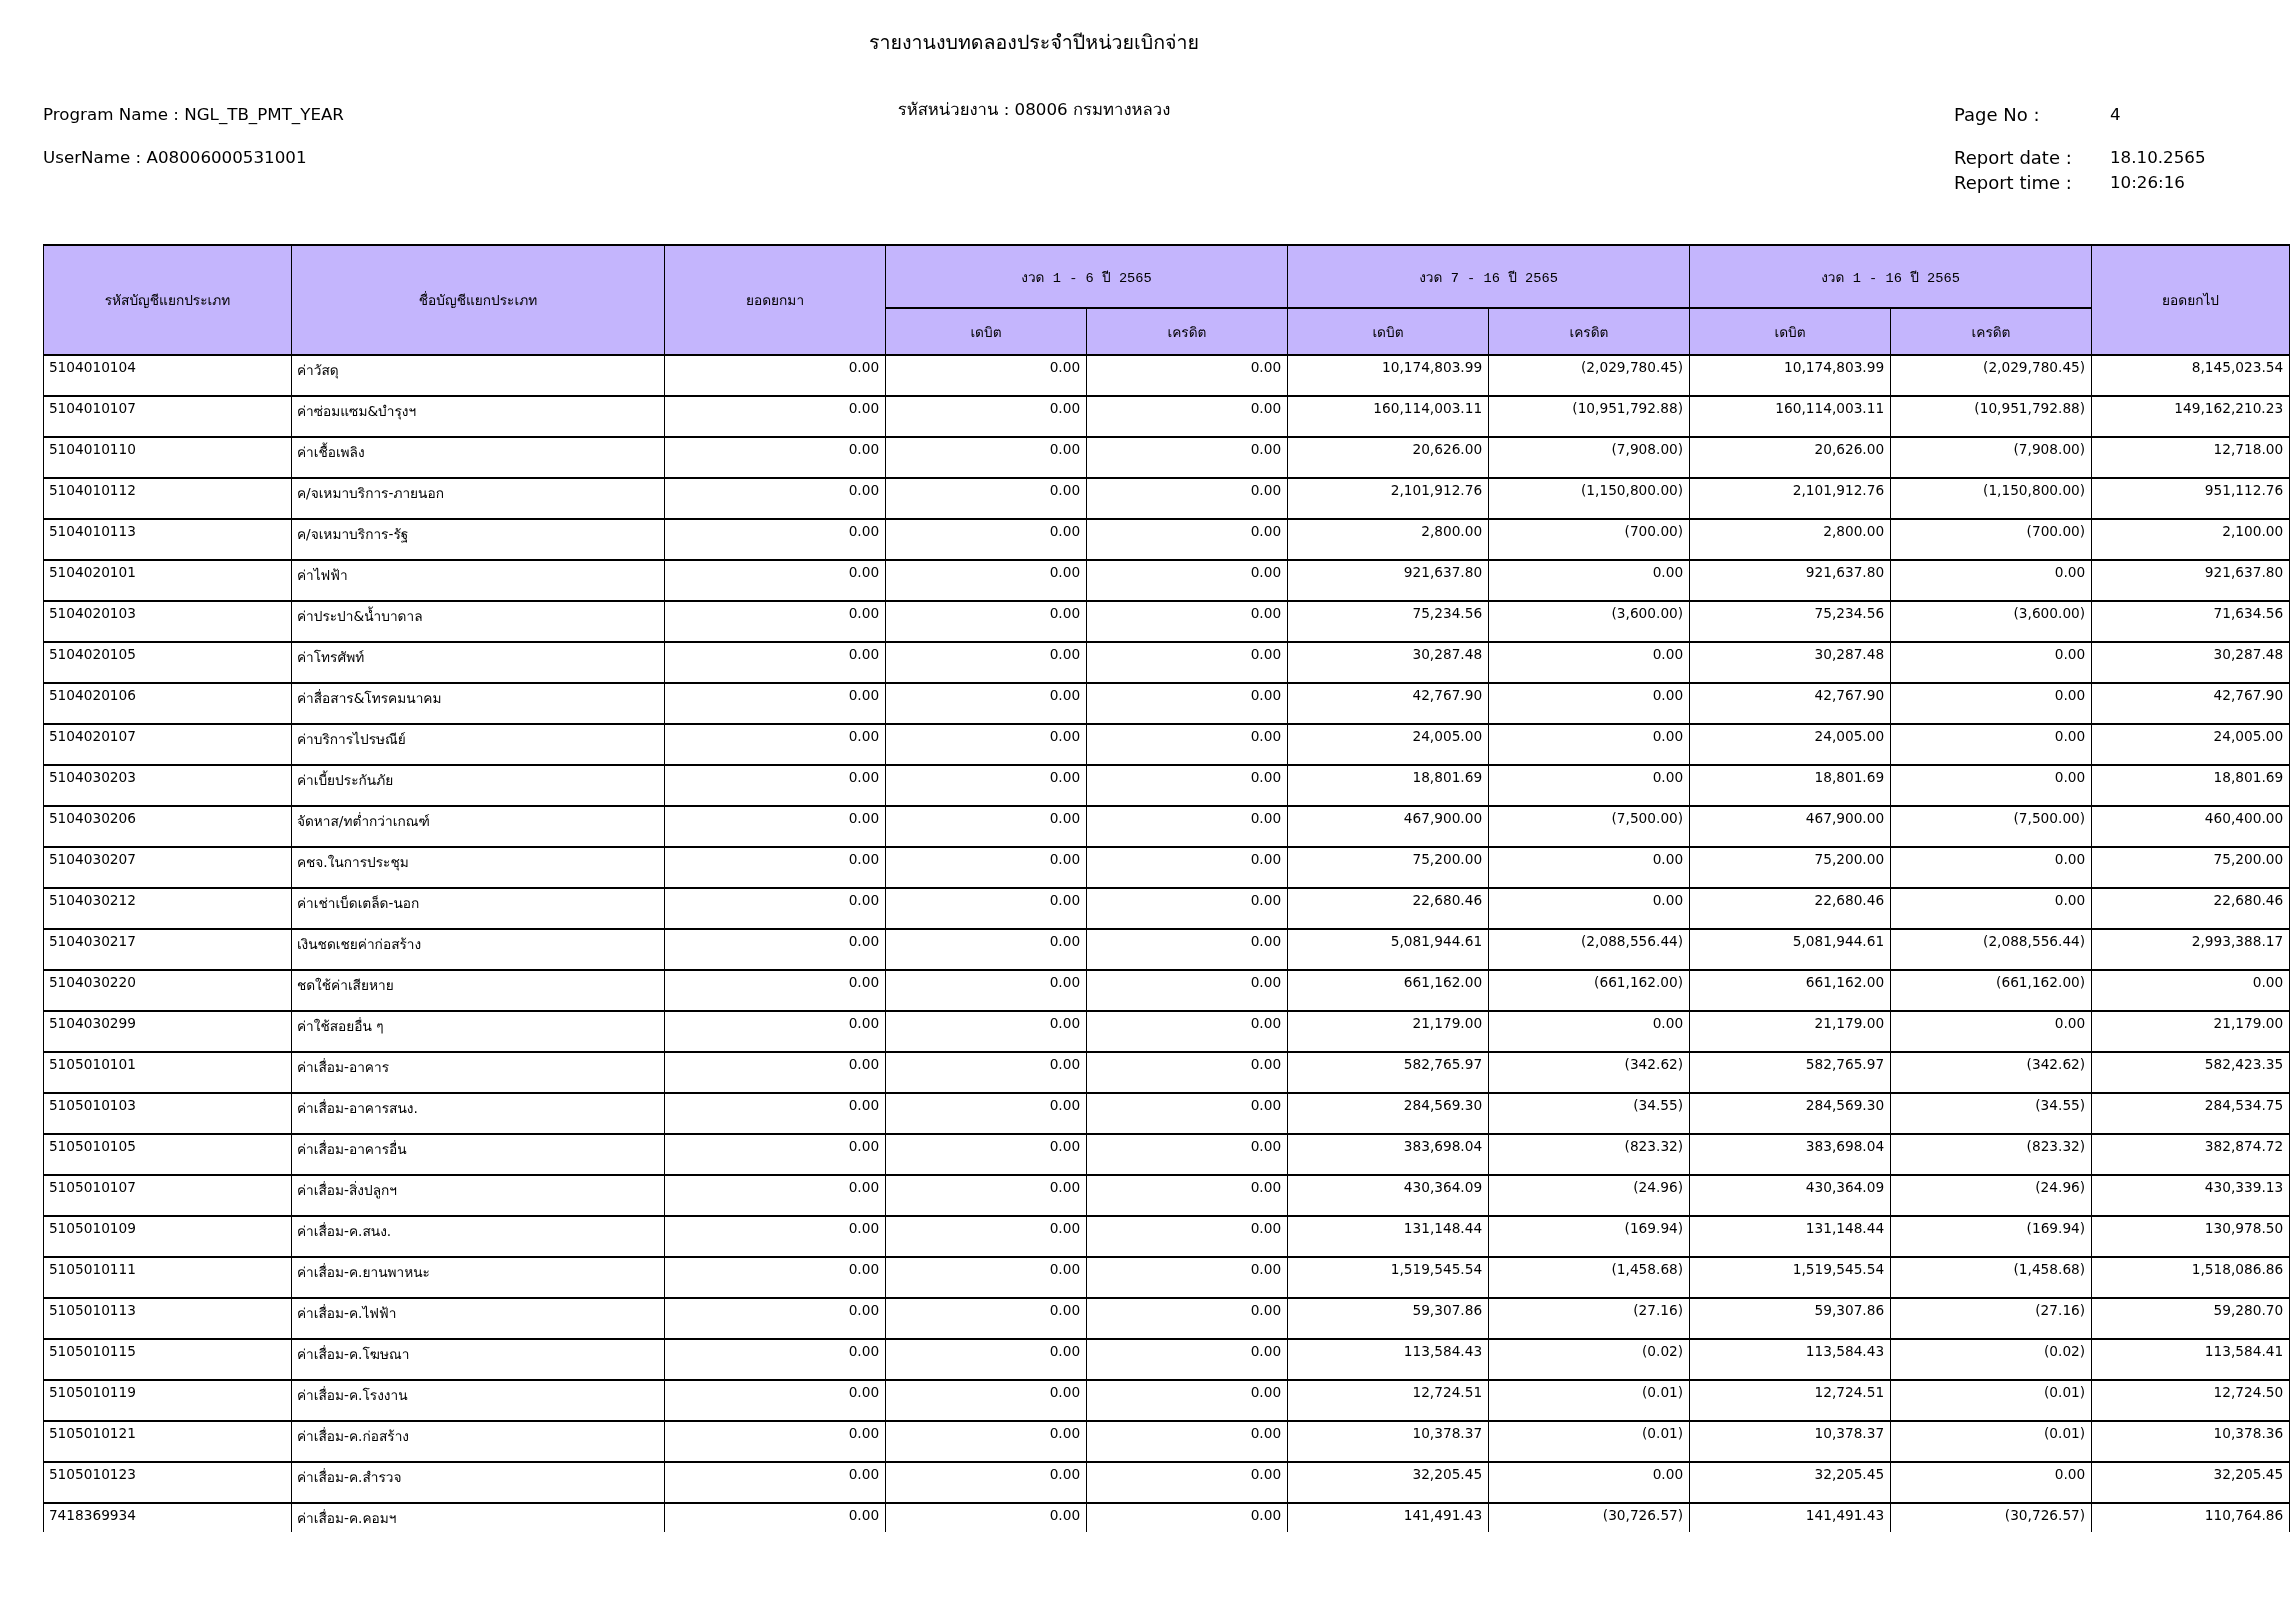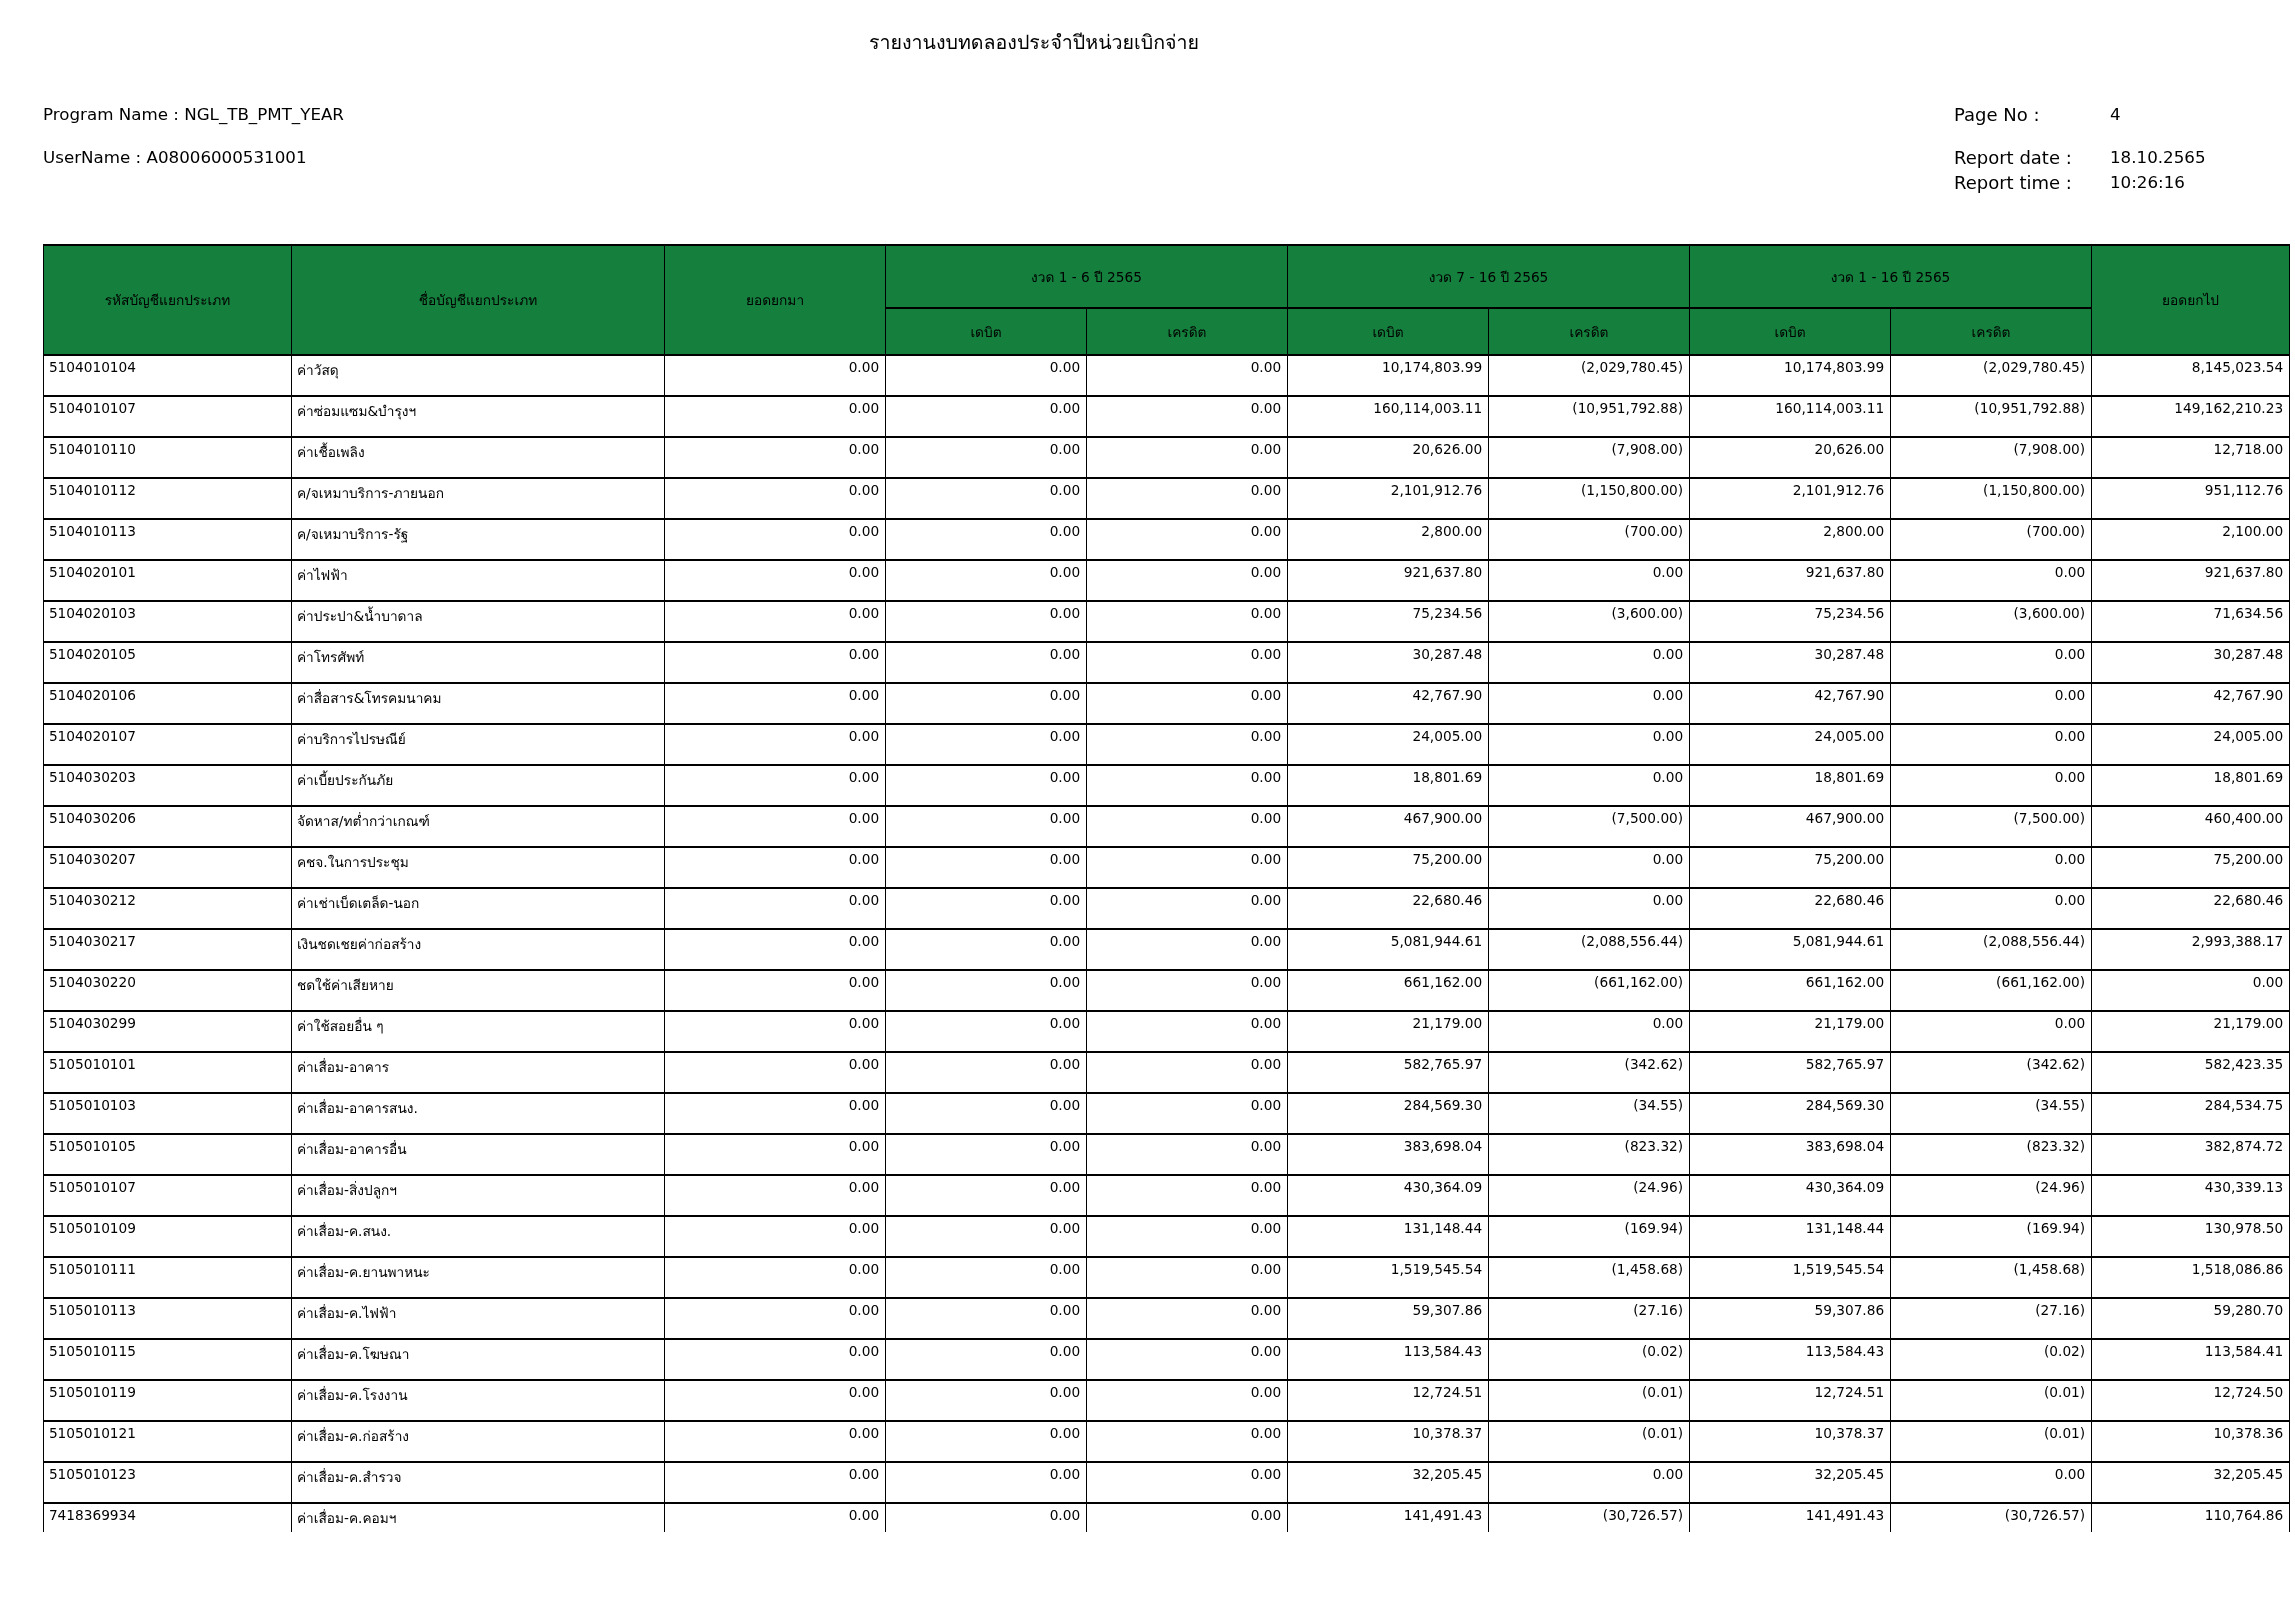--- a/index.html
+++ b/index.html
@@ -20,38 +20,40 @@
   .l1{top:96px}.l2{top:139px}.l3{top:181px}
   .linfo{position:absolute;left:27px;font-size:16.7px;}
   .pl1{top:104px}.pl2{top:147px}
   .rlabel{position:absolute;left:1938px;font-size:18px;}
   .rvalue{position:absolute;left:2094px;font-size:16.7px;}
   .r1{top:104px}.r2{top:147px}.r3{top:172px}
   .tblwrap{position:absolute;left:27px;top:244px;}
   table{border-collapse:collapse;table-layout:fixed;width:2246px;}
   th,td{border:solid #000;border-width:2px 1.5px;overflow:hidden;white-space:nowrap;}
   thead th{
-    background:#15803d;
+    background:#c4b5fd;
     font-weight:normal;font-size:13.7px;text-align:center;vertical-align:middle;
     padding:0 2.9px;
+    font-family:Liberation Mono, monospace;
   }
   tr.h1{height:63px}
   tr.h2{height:47px}
   tbody tr{height:41px;}
   tbody td{font-size:13.7px;vertical-align:top;padding-top:2.5px;}
   td.cl{text-align:left;padding-left:4.9px;}
   td.cr{text-align:right;padding-right:5.9px;}
 </style>
 </head>
 <body>
 
 <div class="page">
 
   <div class="title">รายงานงบทดลองประจำปีหน่วยเบิกจ่าย</div>
 
+  <div class="cline l1">รหัสหน่วยงาน : 08006 กรมทางหลวง</div>
 
   <div class="linfo pl1">Program Name : NGL_TB_PMT_YEAR</div>
   <div class="linfo pl2">UserName : A08006000531001</div>
 
   <div class="rlabel r1">Page No :</div>
   <div class="rvalue r1">4</div>
   <div class="rlabel r2">Report date :</div>
   <div class="rvalue r2">18.10.2565</div>
   <div class="rlabel r3">Report time :</div>
   <div class="rvalue r3">10:26:16</div>

